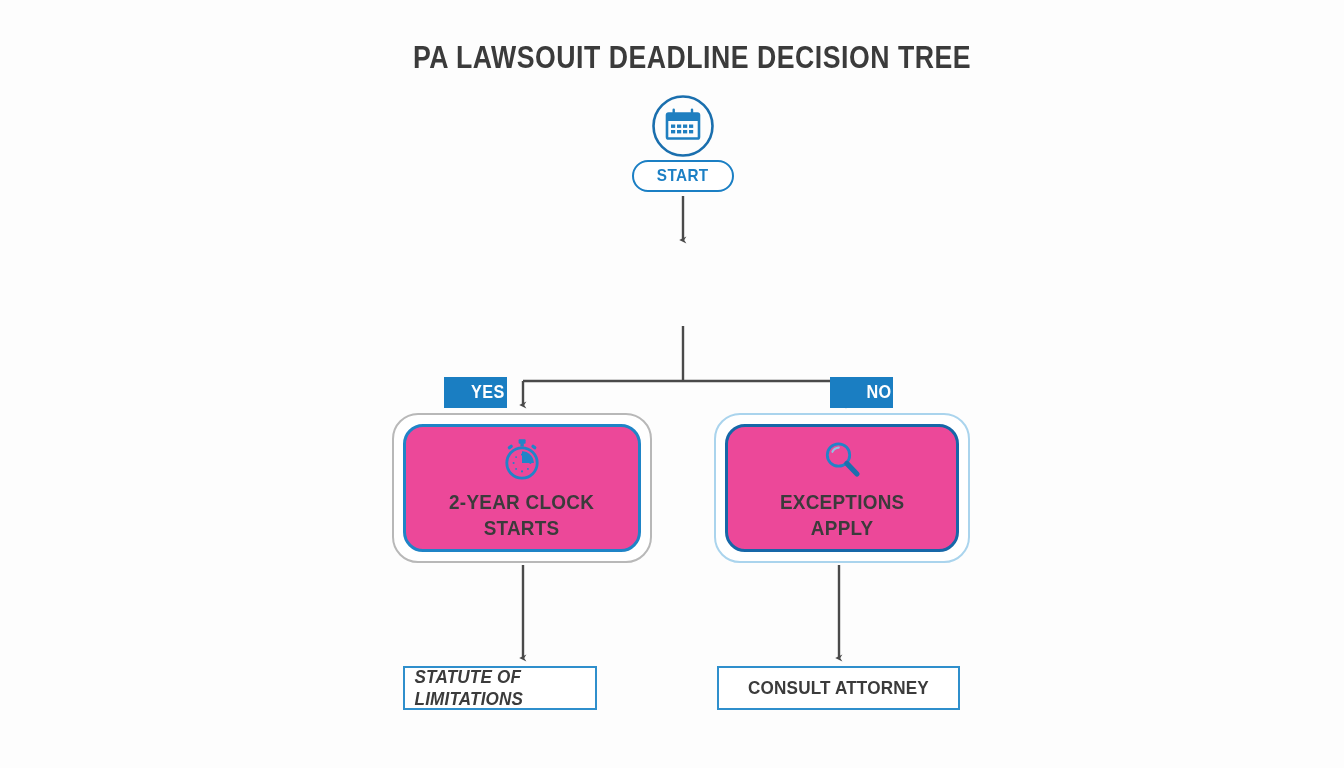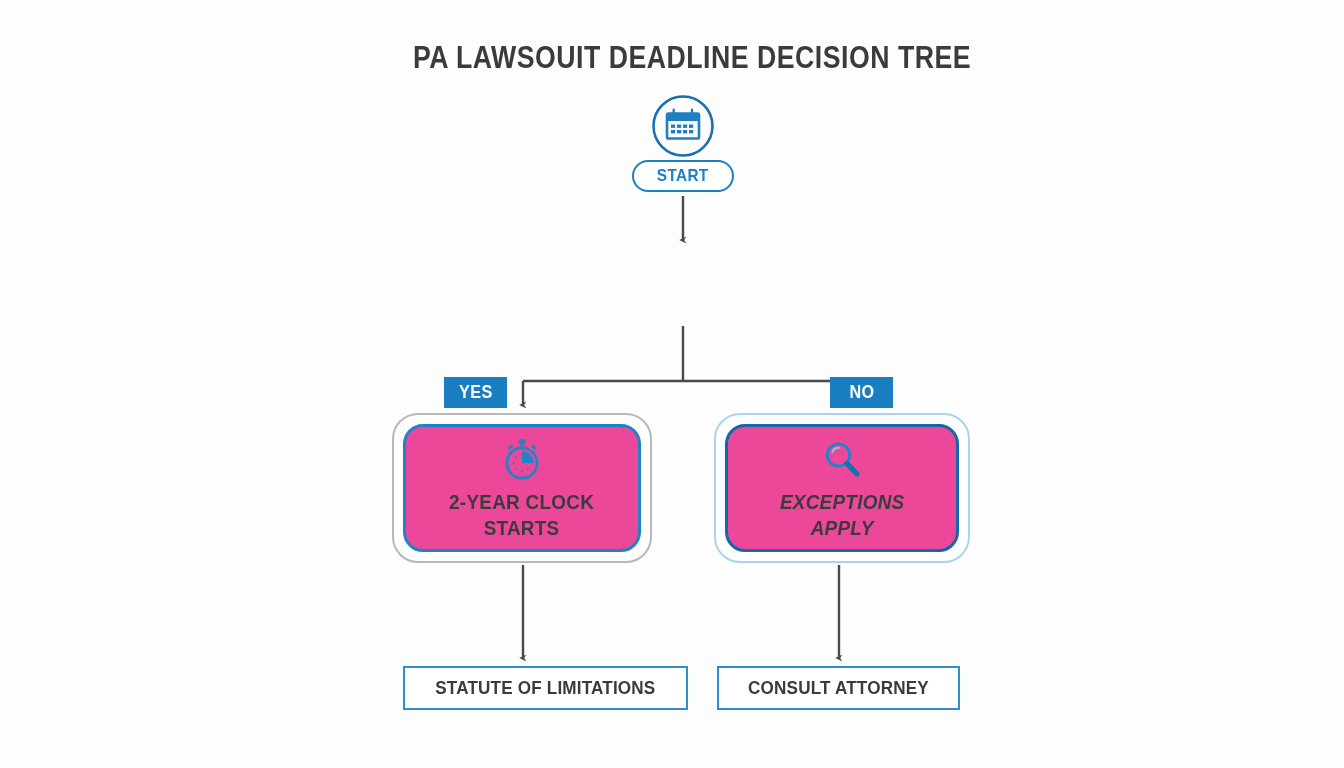--- a/index.html
+++ b/index.html
@@ -93,21 +93,21 @@
     line-height: 24px;
     letter-spacing: 0.3px;
     transform: scaleX(0.9);
   }
 
   
   .badge {
     height: 31px;
     display: flex;
     align-items: center;
-    justify-content: center;
+    justify-content: flex-end;
     background: #1a7ec2;
   }
   .badge .label {
     color: #ffffff;
     font-size: 18px;
     font-weight: 700;
     letter-spacing: 0.5px;
     transform: scaleX(0.9);
   }
   .badge-yes { left: 424px; top: 377px; width: 63px; }
@@ -116,21 +116,20 @@
   
   .card-outer {
     border-radius: 26px;
     border: 2px solid #b8b8b8;
     background: #ffffff;
     padding: 9px;
     box-sizing: border-box;
   }
   .card-outer.blue-outer {
     border-color: #aad4ed;
-    font-style: italic;
   }
   .card-inner {
     width: 100%;
     height: 100%;
     box-sizing: border-box;
     border: 3px solid #1f84c7;
     border-radius: 20px;
     background: #ec4899;
     display: flex;
     flex-direction: column;
@@ -171,21 +170,21 @@
     justify-content: center;
     height: 44px;
   }
   .terminal .label {
     font-size: 19px;
     font-weight: 700;
     color: #3b3b3b;
     letter-spacing: 0.2px;
     transform: scaleX(0.9);
   }
-  .terminal-left  { left: 383px; top: 666px; width: 285px; }
+  .terminal-left  { left: 383px; top: 666px; width: 194px; font-style: italic; }
   .terminal-right { left: 697px; top: 666px; width: 243px; }
 
   
   #connectors {
     position: absolute;
     left: 0;
     top: 0;
     width: 1344px;
     height: 768px;
     pointer-events: none;

